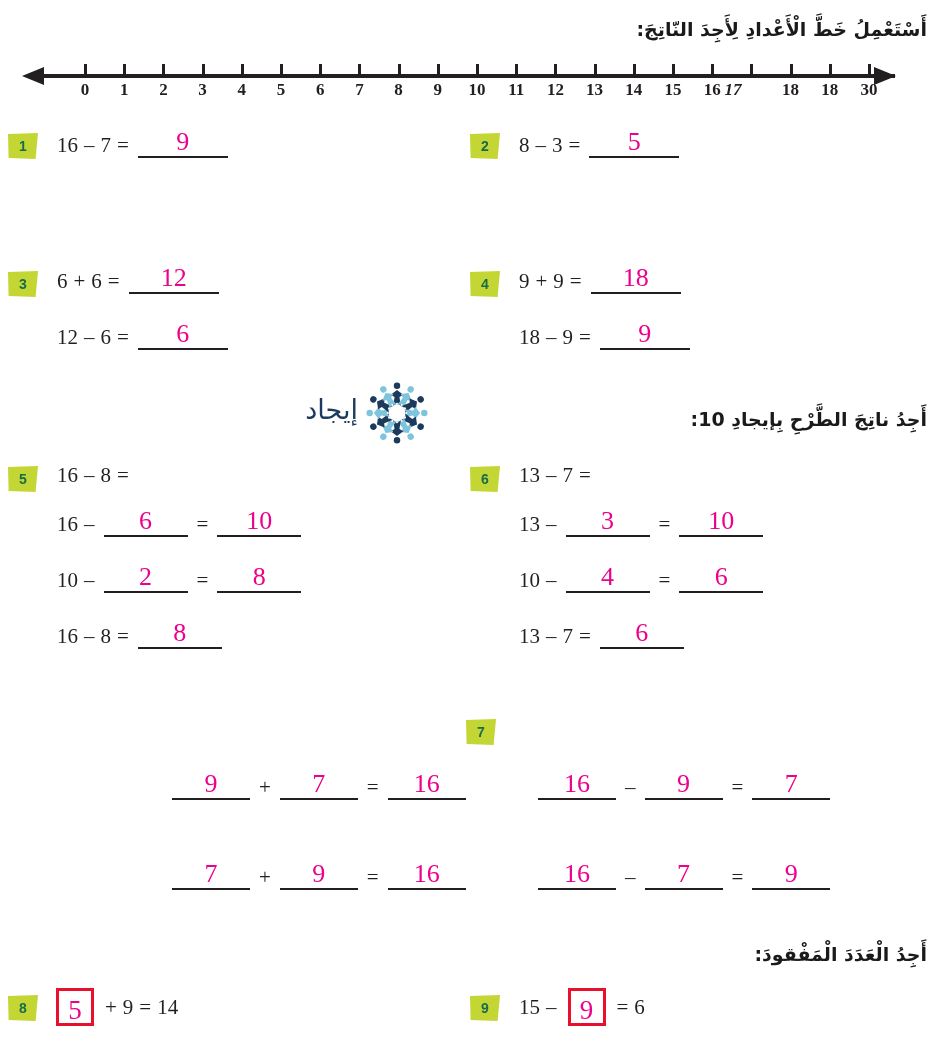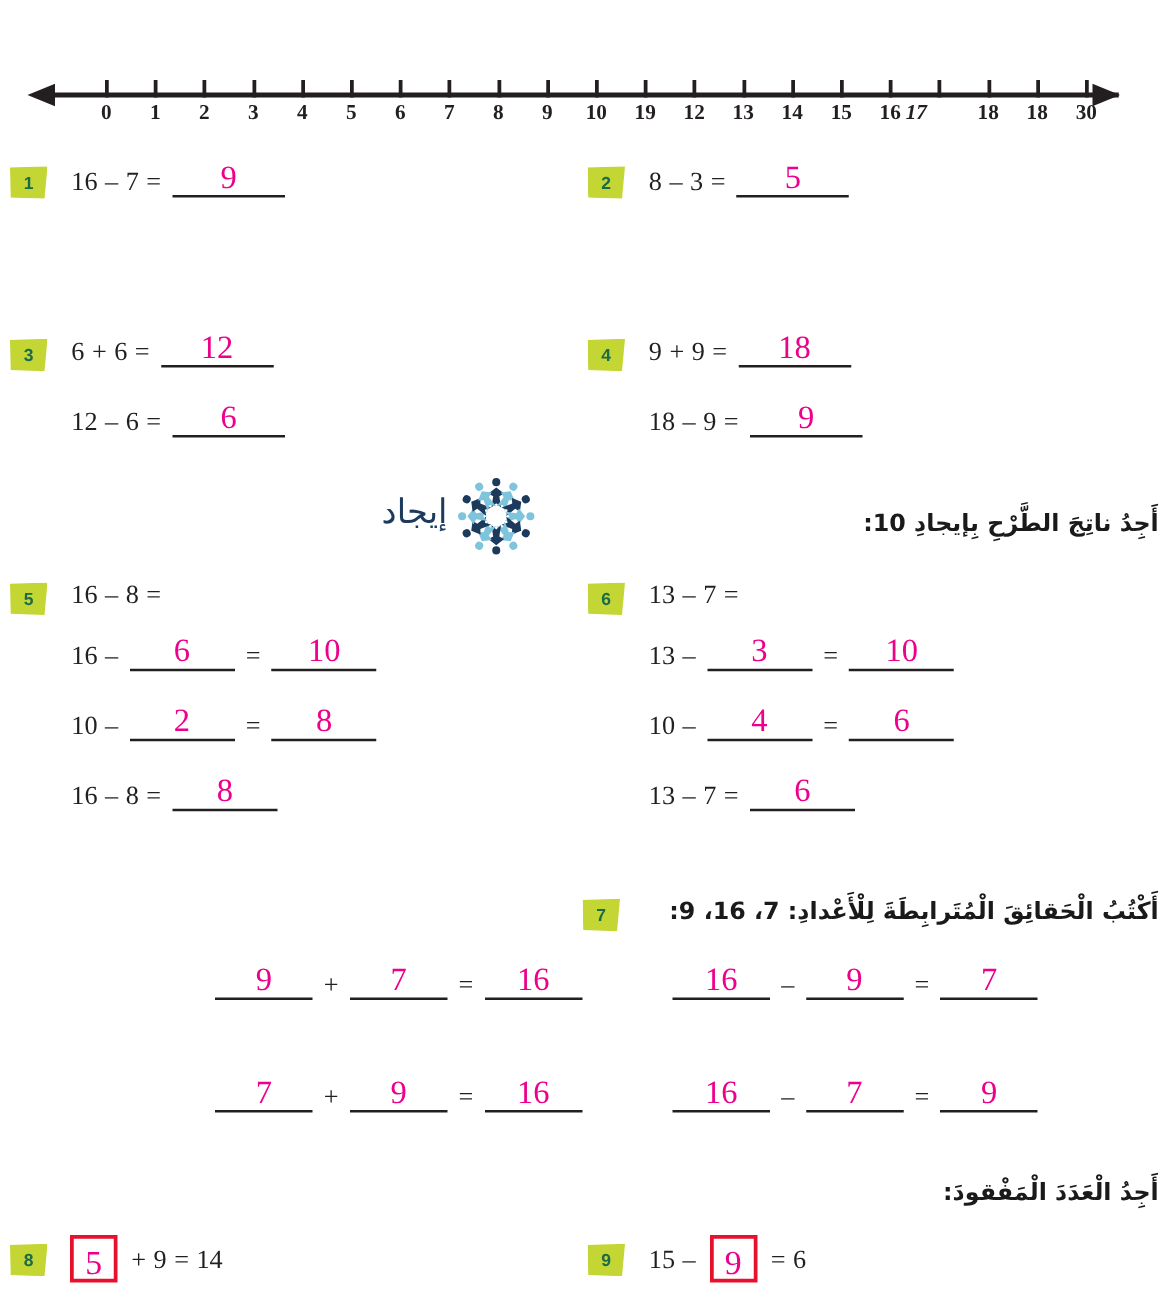--- a/index.html
+++ b/index.html
@@ -126,20 +126,21 @@
     direction: rtl;
     letter-spacing: 0px;
   }
   .logo .mark { position: absolute; left: 104px; top: 0px; }
 </style>
 </head>
 <body>
 
 <div class="sheet">
 
+  <div class="heading" style="top:18px;">أَسْتَعْمِلُ خَطَّ الْأَعْدادِ لِأَجِدَ النّاتِجَ:</div>
 
   <div class="numline">
     <div class="arrow-l"></div>
     <div class="axis"></div>
     <div class="arrow-r"></div>
     <div class="tickwrap" id="tickwrap">
         <div class="tick" style="left: 84px;"></div>
         <div class="ticklabel" style="left: 70px;">0</div>
         <div class="tick" style="left: 123.2px;"></div>
         <div class="ticklabel" style="left: 109.2px;">1</div>
@@ -155,21 +156,21 @@
         <div class="ticklabel" style="left: 305.2px;">6</div>
         <div class="tick" style="left: 358.4px;"></div>
         <div class="ticklabel" style="left: 344.4px;">7</div>
         <div class="tick" style="left: 397.6px;"></div>
         <div class="ticklabel" style="left: 383.6px;">8</div>
         <div class="tick" style="left: 436.8px;"></div>
         <div class="ticklabel" style="left: 422.8px;">9</div>
         <div class="tick" style="left: 476px;"></div>
         <div class="ticklabel" style="left: 462px;">10</div>
         <div class="tick" style="left: 515.2px;"></div>
-        <div class="ticklabel" style="left: 501.2px;">19</div>
+        <div class="ticklabel" style="left: 501.2px;">11</div>
         <div class="tick" style="left: 554.4px;"></div>
         <div class="ticklabel" style="left: 540.4px;">12</div>
         <div class="tick" style="left: 593.6px;"></div>
         <div class="ticklabel" style="left: 579.6px;">13</div>
         <div class="tick" style="left: 632.8px;"></div>
         <div class="ticklabel" style="left: 618.8px;">14</div>
         <div class="tick" style="left: 672px;"></div>
         <div class="ticklabel" style="left: 658px;">15</div>
         <div class="tick" style="left: 711.2px;"></div>
         <div class="ticklabel" style="left: 697.2px;">16</div>
@@ -379,21 +380,20 @@
     <span class="term">13</span>
     <span class="op">–</span>
     <span class="term">7</span>
     <span class="op">=</span>
     <span class="blank w84">
       <span class="ans">6</span>
     </span>
   </div>
 
   <div class="badge" style="left:466px; top:719px;">7</div>
-  <div class="heading" style="top:718px;">أَكْتُبُ الْحَقائِقَ الْمُتَرابِطَةَ لِلْأَعْدادِ: 7، 16، 9:</div>
 
   <div class="eqrow" style="left:168px; top:775px;">
     <span class="blank w78">
       <span class="ans">9</span>
     </span>
     <span class="op">+</span>
     <span class="blank w78">
       <span class="ans">7</span>
     </span>
     <span class="op">=</span>

